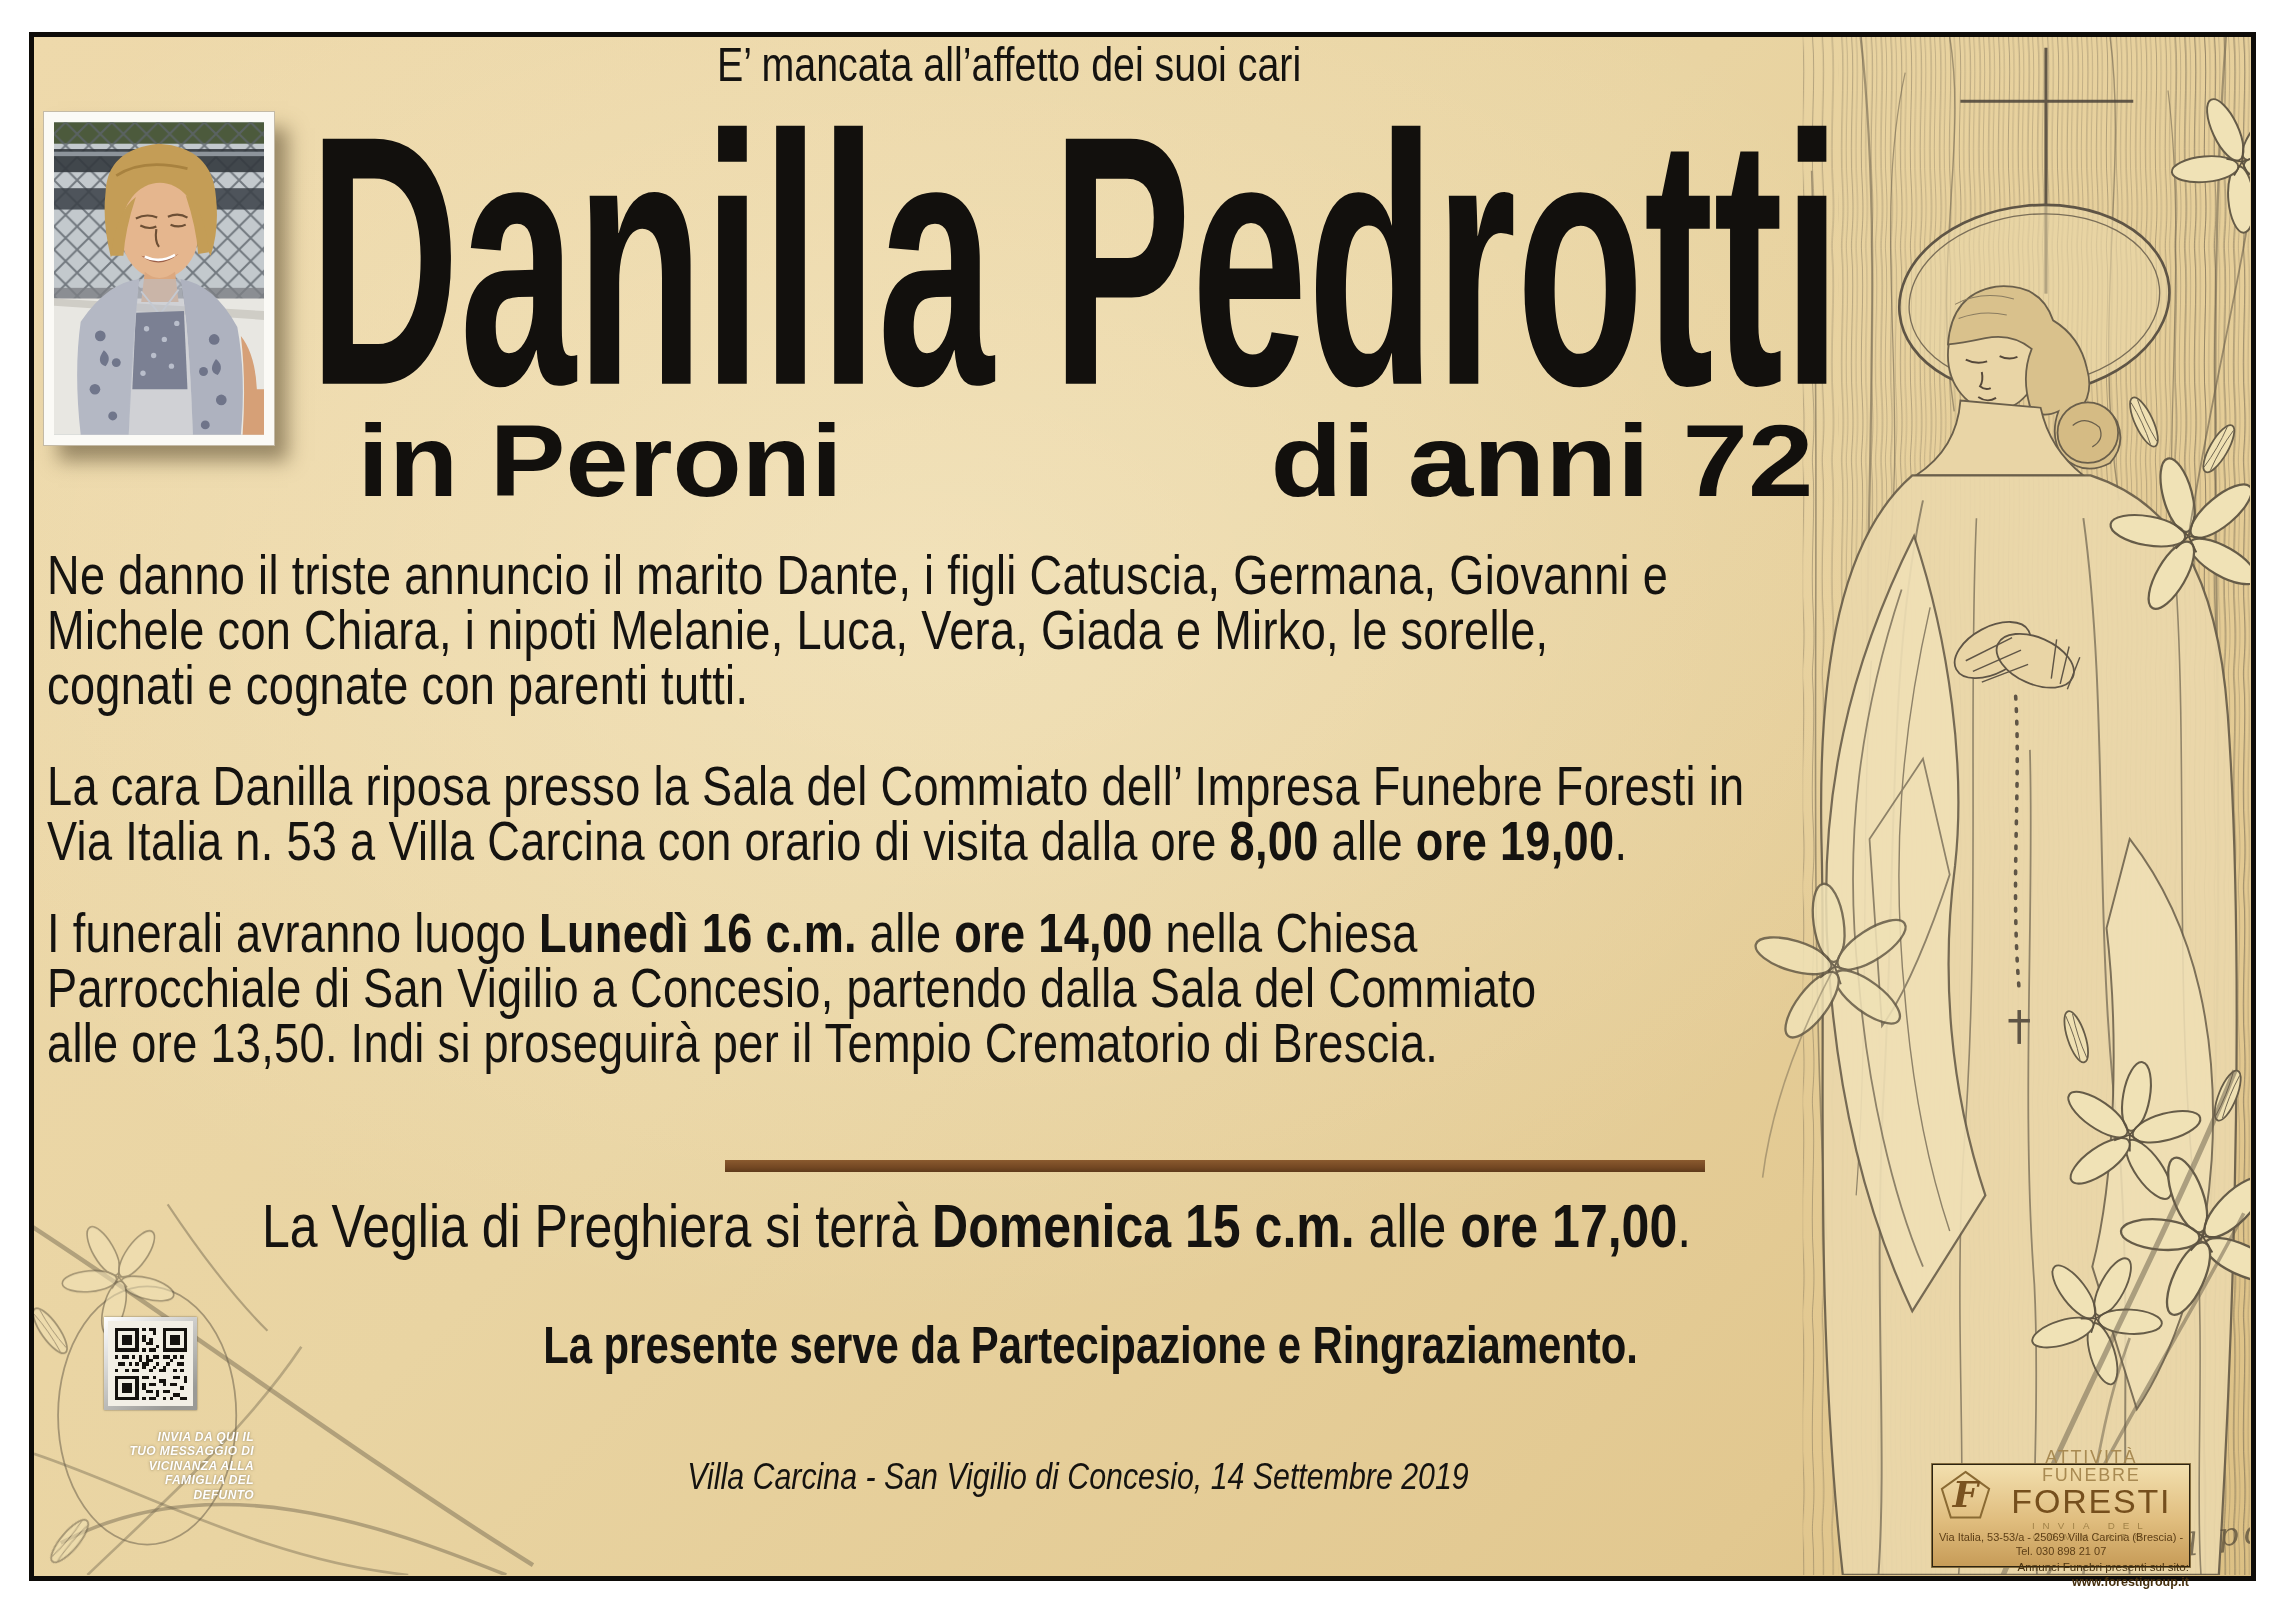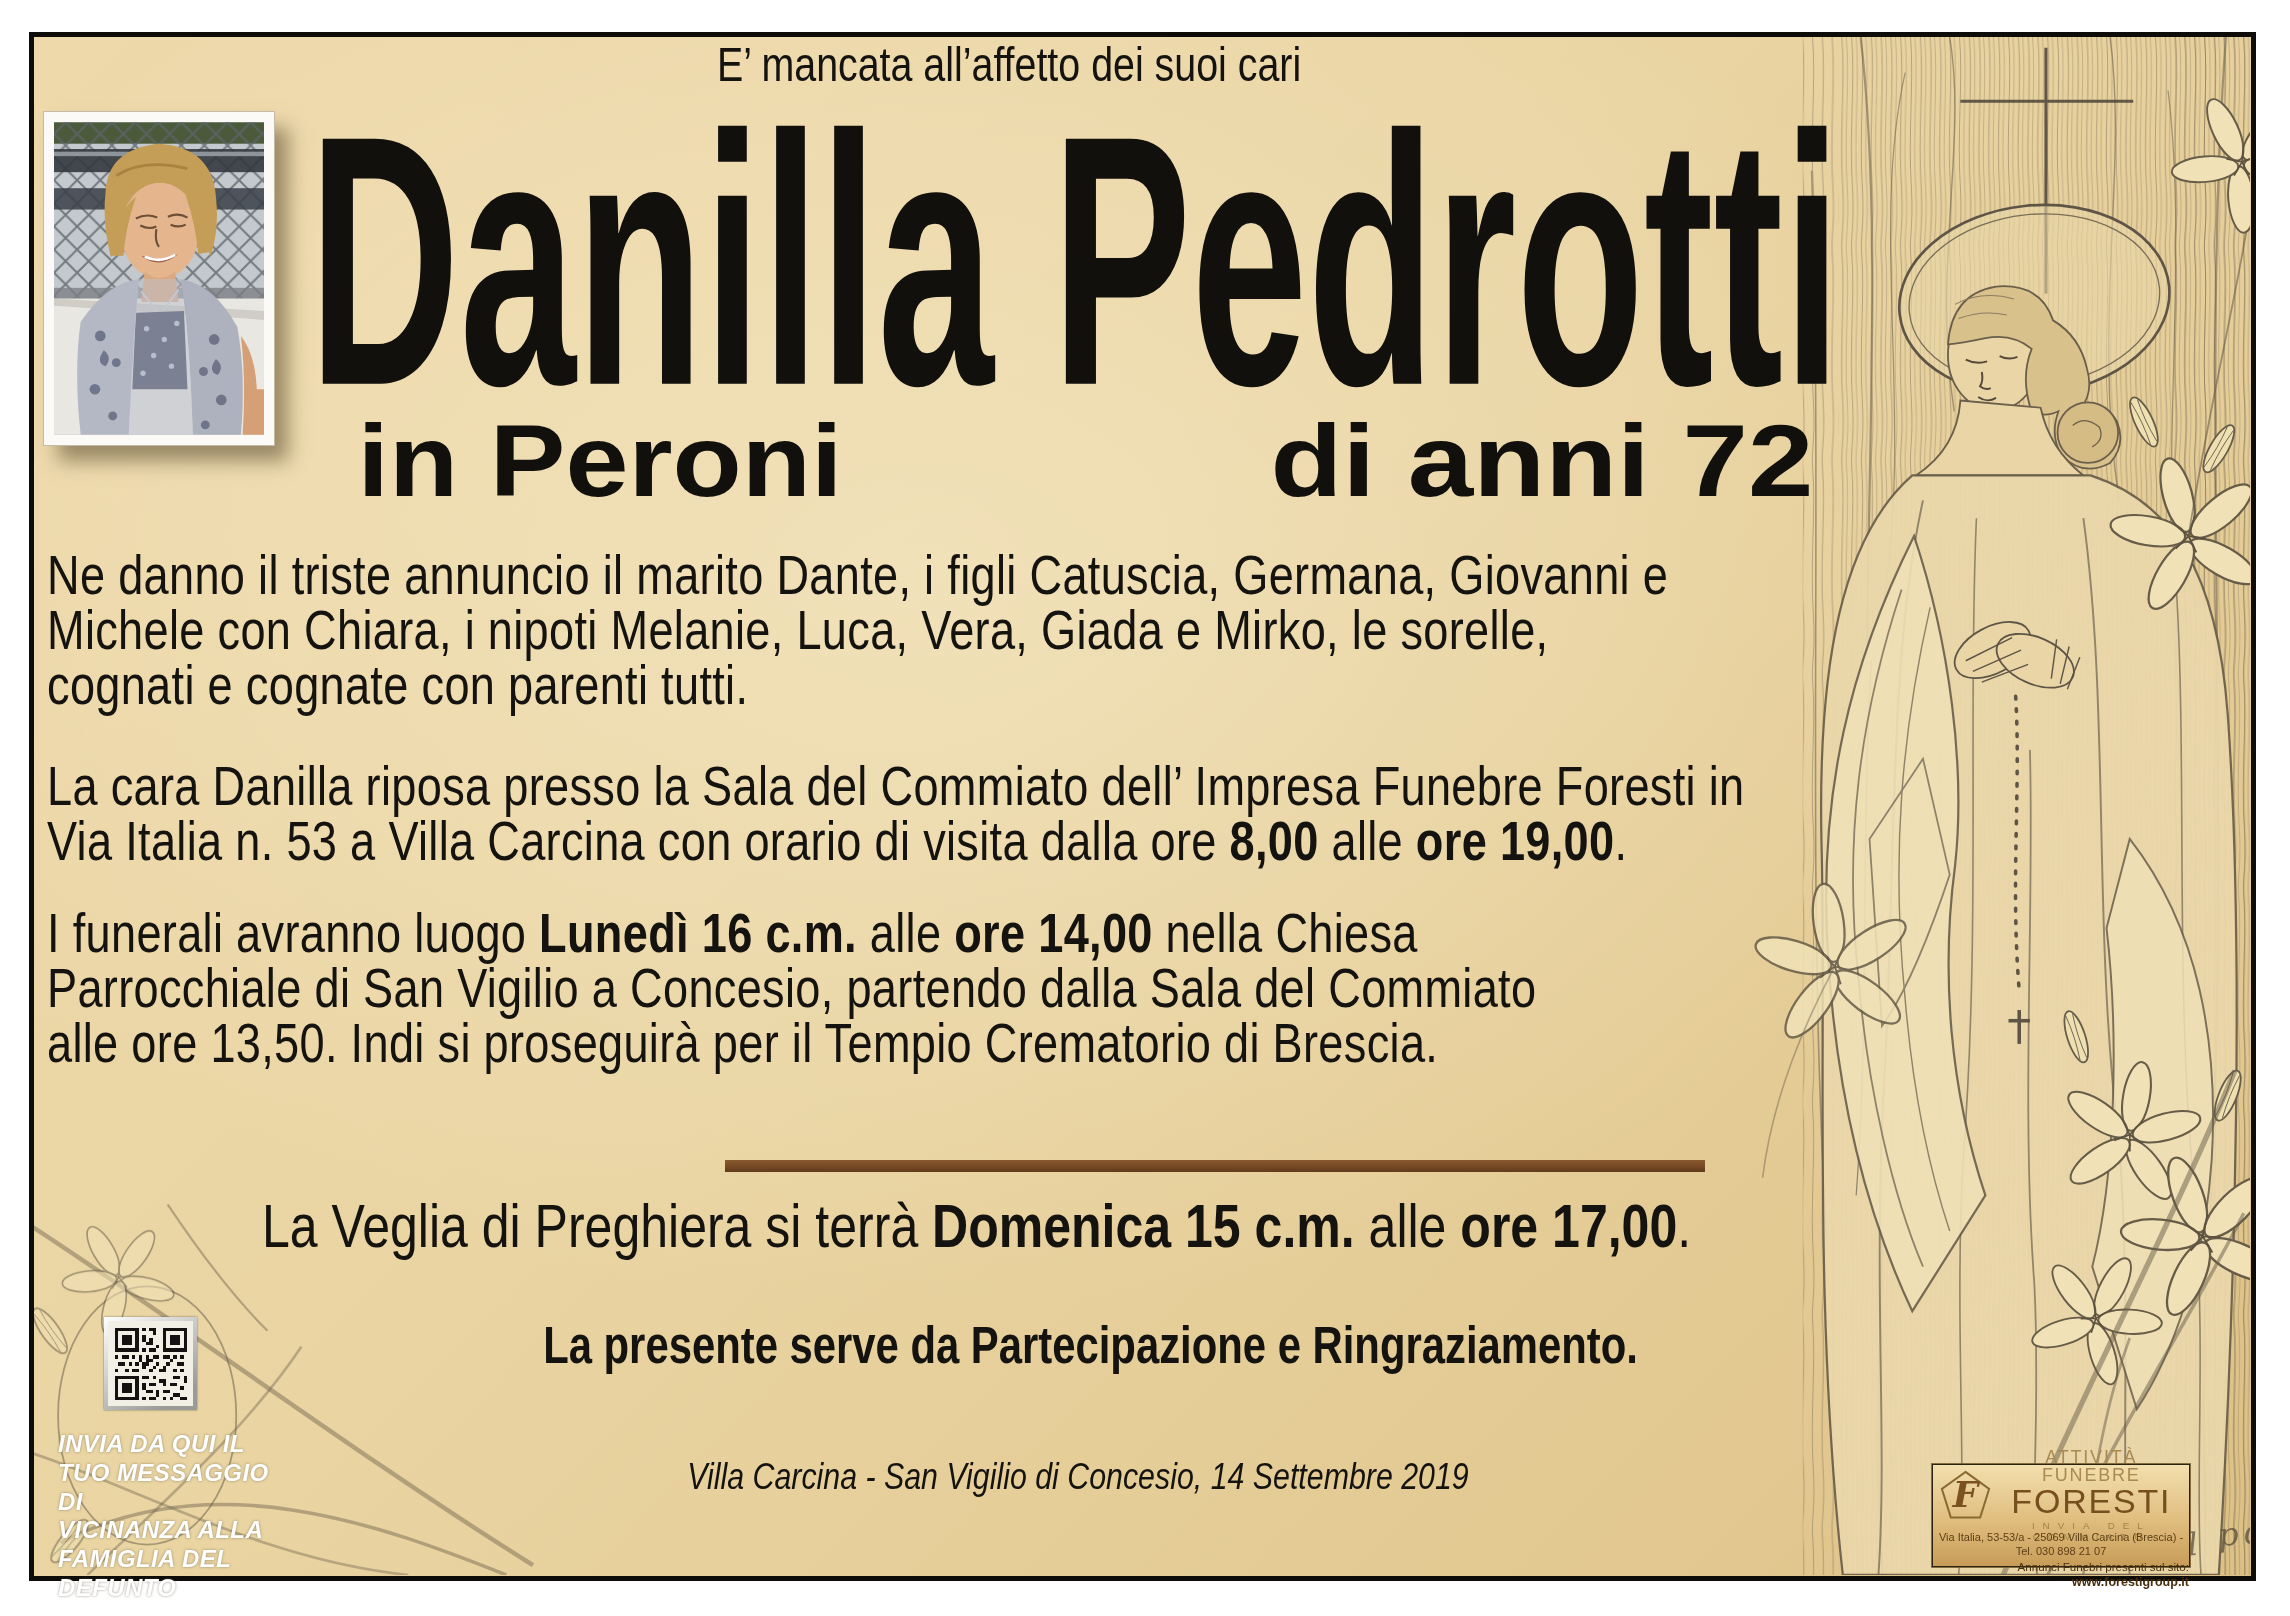--- a/index.html
+++ b/index.html
@@ -22,22 +22,22 @@
   .veglia{font-size:61px;line-height:61px;}
   .presente{font-size:51px;line-height:1.1;font-weight:bold;text-align:center;}
   .dateline{font-size:37px;line-height:1.1;font-style:italic;text-align:center;}
   .photo{position:absolute;left:9.8px;top:75px;width:210px;height:313px;z-index:2;
          border:10.7px solid #fbfaf6;outline:0.9px solid #c4baa6;
          box-shadow:14.3px 16px 18px rgba(70,55,30,.5);background:#cfd3d6;}
   .qrwrap{position:absolute;left:70px;top:1280px;width:93px;height:93px;z-index:3;
           background:linear-gradient(145deg,#ffffff, #9a9a96 85%);padding:3.6px;box-sizing:border-box;
           box-shadow:0 0 1.8px rgba(0,0,0,.5);}
   .qrinner{width:100%;height:100%;background:#f2efe6;}
-  .qrcap{position:absolute;left:24px;top:1393px;width:219px;z-index:3;text-align:left;
-         color:#ffffff;font-weight:bold;font-style:italic;font-size:24px;line-height:1.2;
+  .qrcap{position:absolute;left:1px;top:1393px;width:219px;z-index:3;text-align:right;
+         color:#ffffff;font-weight:bold;font-style:italic;font-size:12px;line-height:1.2;
          white-space:pre-line;letter-spacing:0.4px;text-shadow:0 0 2.7px rgba(90,80,55,.6);}
   .logo{position:absolute;left:1898px;top:1427px;width:258px;height:103px;z-index:3;box-sizing:border-box;
         background:linear-gradient(180deg,#f2dfae 0%,#e0bd7e 55%,#c79c58 100%);
         border:1.8px solid #2c2311;box-shadow:0 0 0 0.9px #786034;}
   .logo-top{display:flex;align-items:center;height:61px;}
   .logo-penta{width:57px;height:57px;margin-left:3.6px;flex:0 0 auto;}
   .logo-col{flex:1;text-align:center;}
   .logo-tag{font-size:18px;letter-spacing:1.8px;color:#a88a52;line-height:1;}
   .logo-name{font-size:34px;font-weight:normal;letter-spacing:1.8px;color:#754f1d;line-height:1.05;}
   .logo-sub{font-size:9.8px;letter-spacing:8px;color:#a18248;line-height:1.2;}

